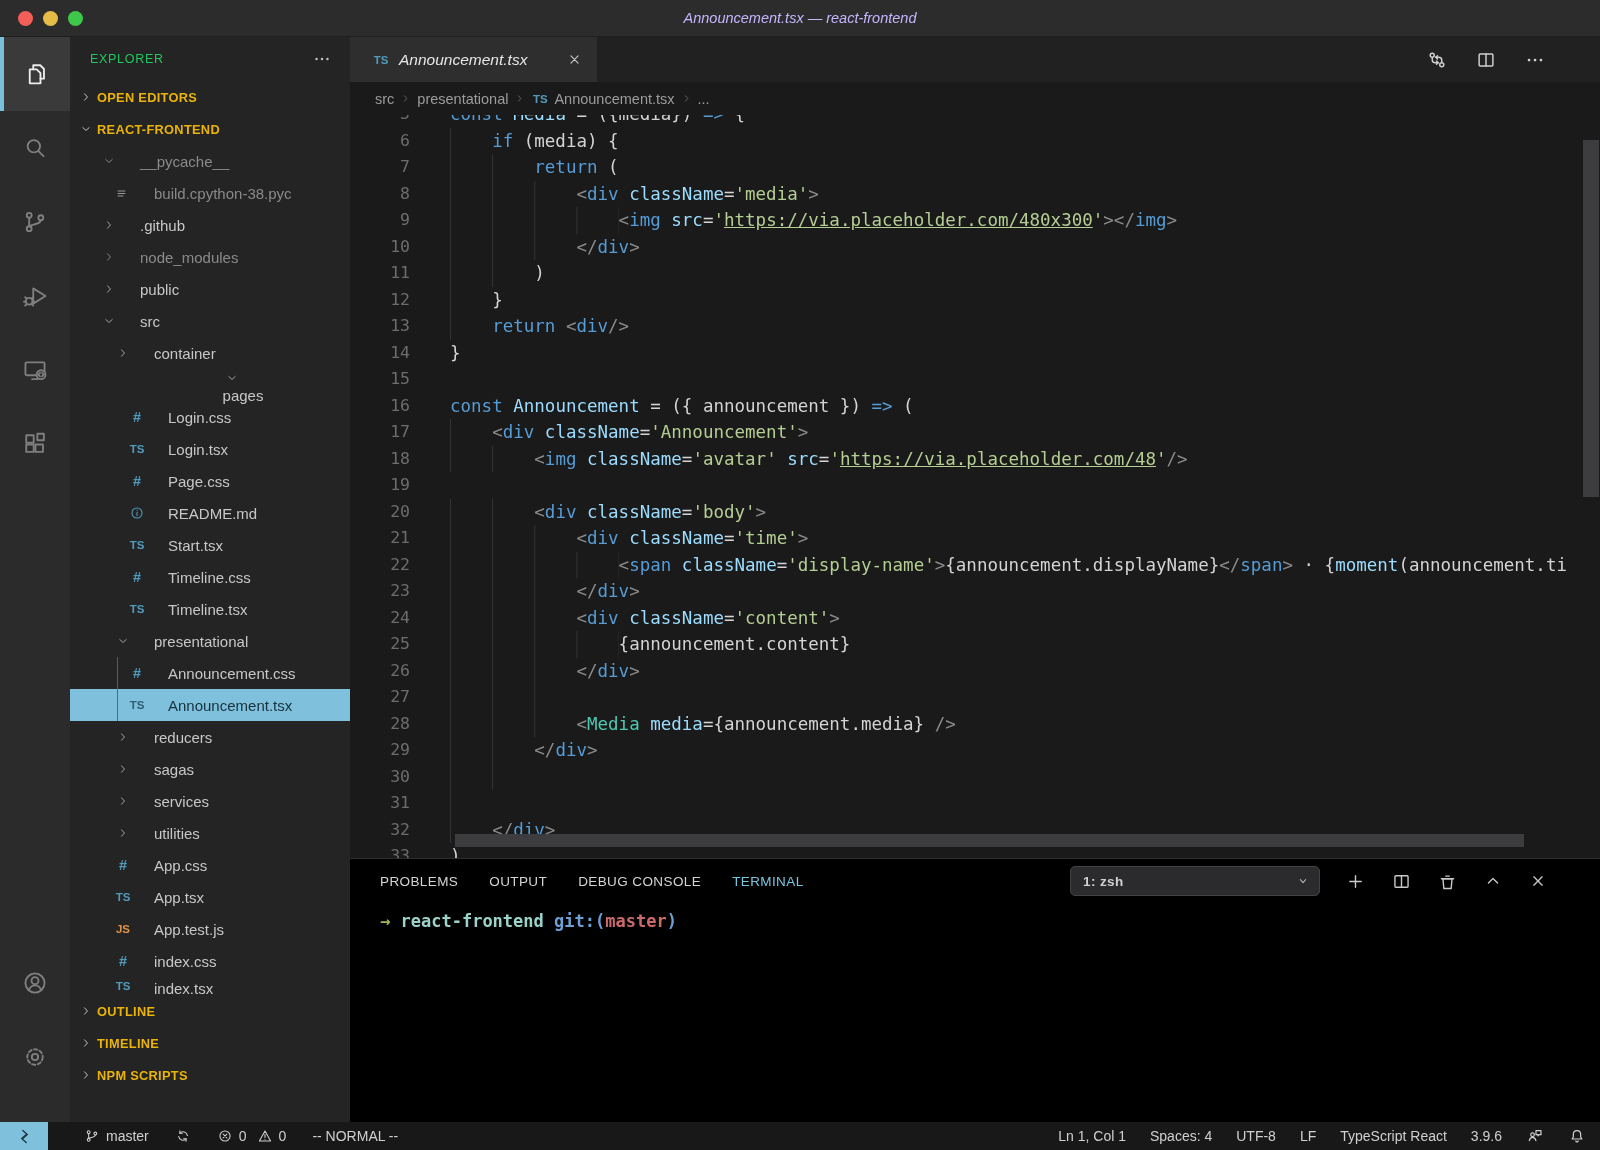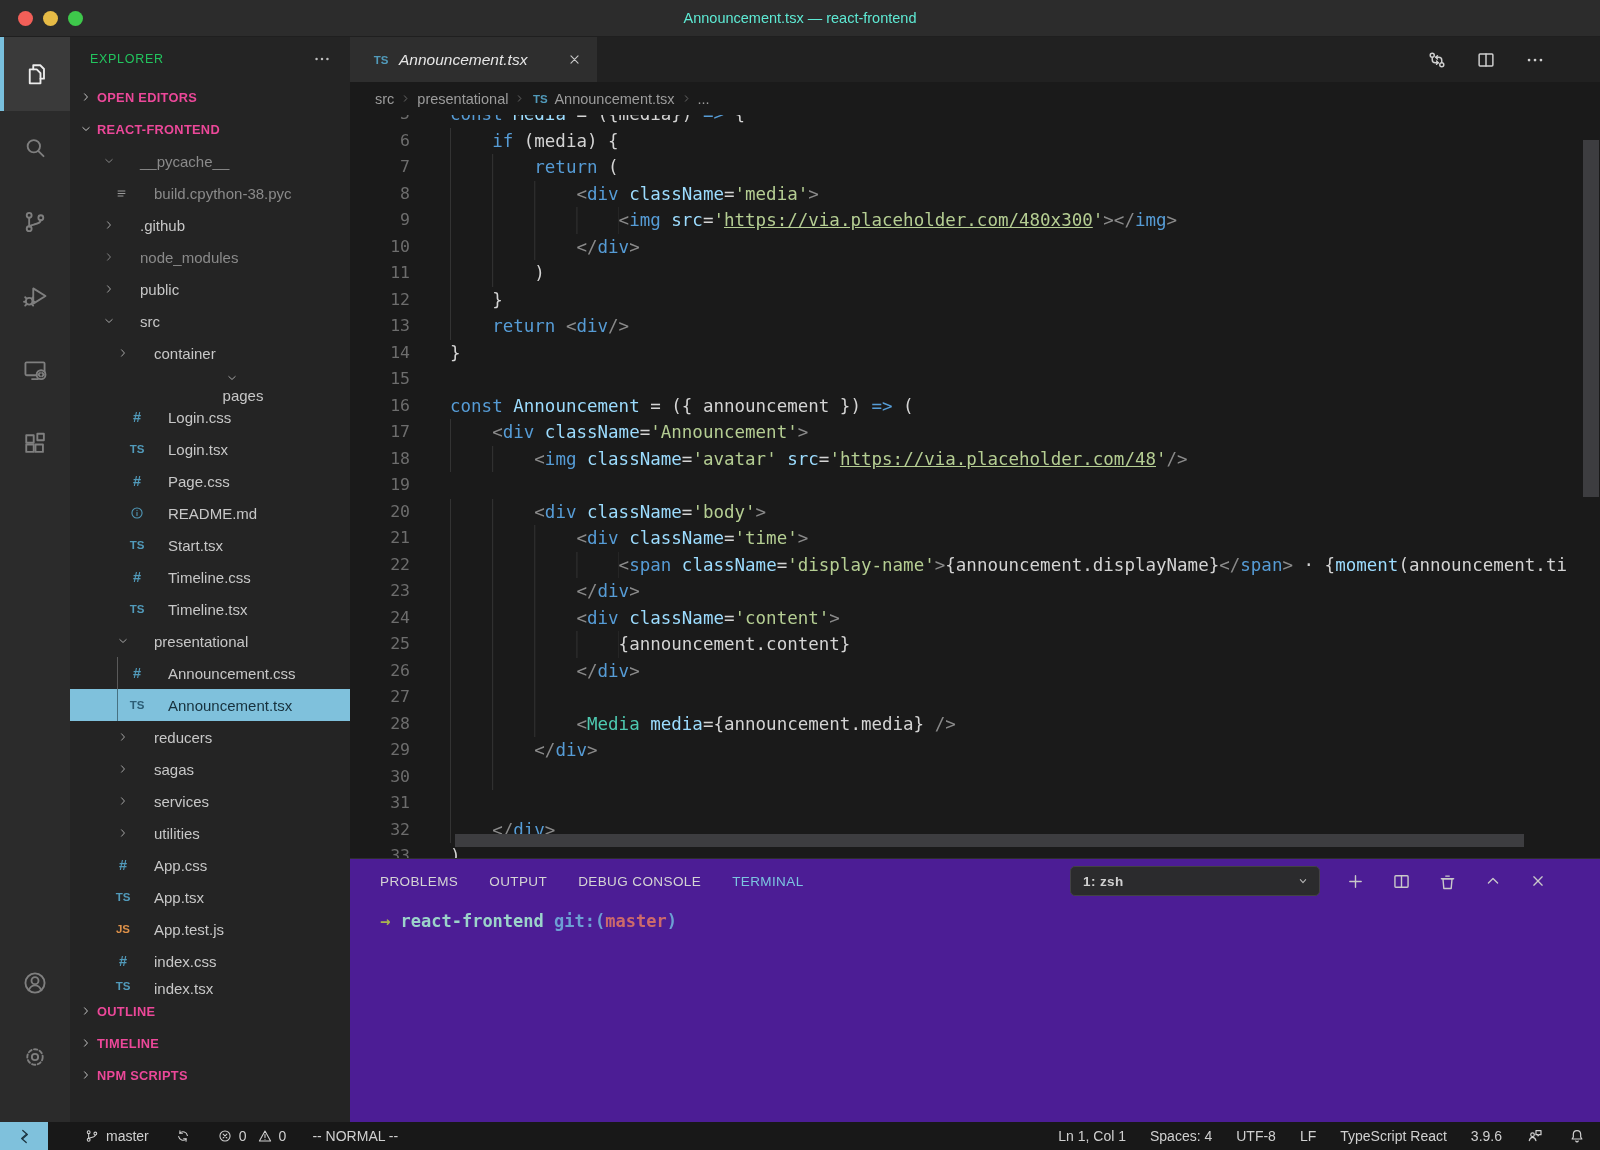--- a/index.html
+++ b/index.html
@@ -5,35 +5,35 @@
   html,body{margin:0;padding:0;background:#000;}
   *{box-sizing:border-box;}
   .window{width:1600px;height:1150px;position:relative;background:#1a1a1a;overflow:hidden;
     font-family:"Liberation Sans",sans-serif;color:#cccccc;}
 
   
   .titlebar{height:37px;background:#2c2c2c;display:flex;align-items:center;justify-content:center;position:relative;border-bottom:1px solid #1f1f1f;}
   .lights{position:absolute;left:18px;top:0;height:100%;display:flex;align-items:center;gap:10px;}
   .light{width:15px;height:15px;border-radius:50%;}
   .light.red{background:#f25f58;}.light.yellow{background:#e6bb46;}.light.green{background:#3ec84b;}
-  .wtitle{font-size:14.5px;color:#5eead4;}
+  .wtitle{font-size:14.5px;color:#c4b5fd;font-style:italic;}
 
   
   .main{display:flex;height:1085px;}
 
   .activitybar{width:70px;background:#2b2b2b;display:flex;flex-direction:column;padding-bottom:28px;flex:0 0 70px;}
   .atile{height:74px;display:flex;align-items:center;justify-content:center;color:#7f7f7f;position:relative;cursor:pointer;}
   .atile.active{color:#ececec;background:#3a3a3a;}
   .atile.active::before{content:"";position:absolute;left:0;top:0;bottom:0;width:3.5px;background:#79c0dd;}
   .abottom{margin-top:auto;}
 
   .sidebar{width:280px;background:#242424;position:relative;overflow:hidden;flex:0 0 280px;}
   .sb-header{height:44px;display:flex;align-items:center;padding:0 18px 0 20px;font-size:12.5px;letter-spacing:.7px;color:#22c55e;}
   .sb-more{margin-left:auto;color:#c0c0c0;}
-  .secrow{height:32px;display:flex;align-items:center;font-weight:bold;font-size:12.8px;color:#ec4899;padding-left:8px;gap:3px;letter-spacing:.3px;}
+  .secrow{height:32px;display:flex;align-items:center;font-weight:bold;font-size:12.8px;color:#eab308;padding-left:8px;gap:3px;letter-spacing:.3px;}
   .secrow .glyph{width:16px;display:flex;justify-content:center;color:#cccccc;}
   .row{height:32px;display:flex;align-items:center;font-size:15px;color:#c7c7c7;position:relative;}
   .row .glyph{flex:0 0 18px;display:flex;justify-content:center;align-items:center;color:#ababab;}
   .row .lbl{margin-left:22px;white-space:nowrap;}
   .row.dim{color:#8a8a8a;}
   .row.dim .glyph{color:#8a8a8a;}
   .row.sel{background:#7fc1dc;color:#17313d;}
   .row.guide::before{content:"";position:absolute;left:47px;top:0;bottom:0;width:1px;background:#5a5a5a;}
   .row.sel.guide::before{background:#477181;}
   .row.clip{height:18px;overflow:hidden;align-items:flex-start;padding-top:3px;}
@@ -63,21 +63,21 @@
   .ltext{margin-left:40px;white-space:pre;}
   .ind{display:inline-block;height:26.5px;vertical-align:top;
        background-image:linear-gradient(to right,#333333 1px,transparent 1px);background-size:42.15px 100%;background-repeat:repeat-x;}
   .k{color:#569cd6;} .v{color:#9cdcfe;} .s{color:#b5ce93;} .c{color:#4ec9b0;}
   .p{color:#8a8a8a;} .t{color:#d4d4d4;}
   .l{color:#b5ce93;text-decoration:underline;}
   .vsb{position:absolute;right:1px;top:25px;width:16px;height:357px;background:#3d3d40;}
   .hsb{position:absolute;left:105px;bottom:11px;height:13px;width:1069px;background:#3d3d40;}
 
   
-  .panel{height:264px;flex:0 0 264px;border-top:1px solid #2e2e2e;display:flex;flex-direction:column;background:#4c1d95;}
+  .panel{height:264px;flex:0 0 264px;border-top:1px solid #2e2e2e;display:flex;flex-direction:column;background:#000000;}
   .ptabs{height:44px;display:flex;align-items:center;padding-left:30px;gap:31px;font-size:13.5px;letter-spacing:.4px;color:#d4d4d4;flex:0 0 44px;}
   .ptab{cursor:pointer;white-space:nowrap;}
   .ptab.active{color:#7cc5e0;}
   .pctrls{margin-left:auto;display:flex;align-items:center;gap:25px;padding-right:52px;color:#c9c9c9;font-weight:bold;}
   .pdrop{width:250px;height:30px;background:#2b2b2d;border:1px solid #424245;border-radius:5px;display:flex;align-items:center;padding:0 8px 0 12px;font-size:13.5px;color:#d0d0d0;cursor:pointer;}
   .pdrop .glyph{margin-left:auto;display:flex;color:#b5b5b5;}
   .pterm{padding:8px 0 0 30px;font-family:"DejaVu Sans Mono",monospace;font-size:17px;font-weight:bold;}
   .ta{color:#a9b54e;} .td{color:#9bd3ca;} .tg{color:#6c9fd3;} .tb{color:#cd6a6a;} .tp{color:#cccccc;}
 
   

